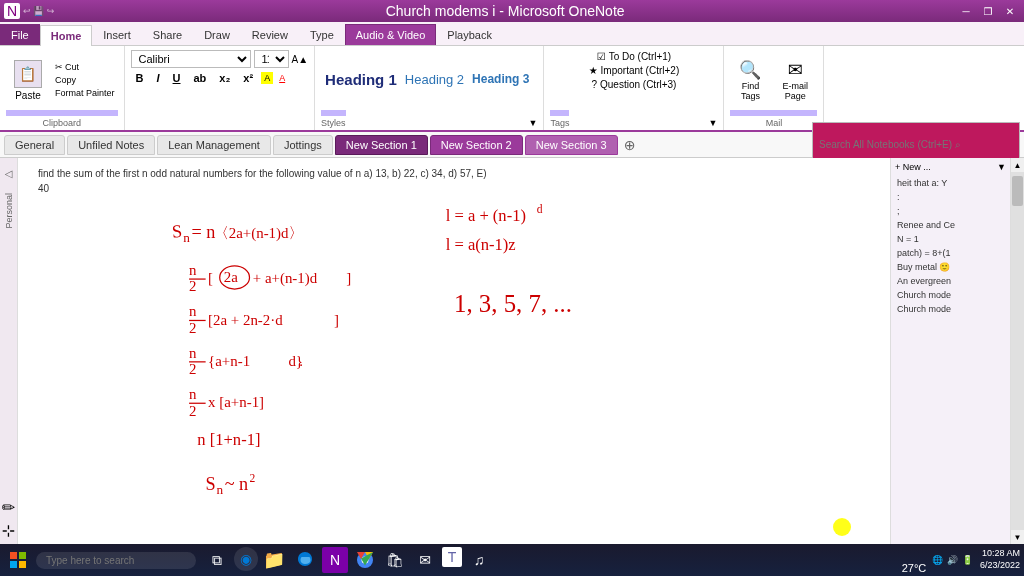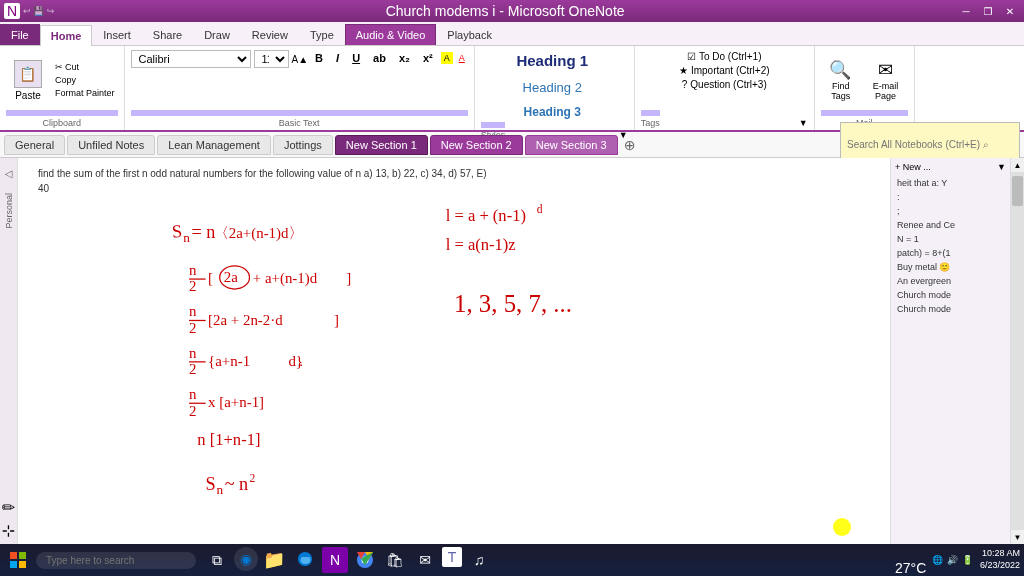--- a/index.html
+++ b/index.html
@@ -102,21 +102,21 @@
       border: 1px solid #aaa;
       display: flex; align-items: center; justify-content: center;
       font-size: 14px;
     }
     .paste-label { font-size: 10px; margin-top: 2px; }
     .small-btns { display: flex; flex-direction: column; gap: 1px; justify-content: center; }
     .small-btn { font-size: 9px; cursor: pointer; padding: 1px 3px; white-space: nowrap; }
 
     
     .font-group { min-width: 180px; }
-    .font-group .ribbon-group-content { flex-direction: row; align-items: flex-start; gap: 2px; }
+    .font-group .ribbon-group-content { flex-direction: column; align-items: flex-start; gap: 2px; }
     .font-row { display: flex; align-items: center; gap: 3px; width: 100%; }
     .font-select {
       border: 1px solid #bbb;
       padding: 1px 3px;
       font-size: 11px;
       width: 120px;
       background: white;
       cursor: pointer;
     }
     .size-select {
@@ -135,22 +135,22 @@
       background: transparent;
     }
     .format-btn.bold { font-weight: 900; }
     .format-btn.italic { font-style: italic; }
     .format-btn.underline { text-decoration: underline; }
 
     
     .styles-group { min-width: 160px; }
     .styles-content {
       display: flex;
-      flex-direction: column;
-      gap: 7px;
+      flex-direction: row;
+      gap: 0;
       flex: 1;
       padding-right: 4px;
     }
     .heading-item {
       padding: 1px 4px;
       cursor: pointer;
       line-height: 1.3;
     }
     .h1 { font-size: 15px; font-weight: bold; color: #1f2d78; }
     .h2 { font-size: 13px; font-weight: normal; color: #2e74b5; }
@@ -198,22 +198,22 @@
     .nav-tab.new-section { background: #7a2a7a; color: white; border-color: #5a1a5a; }
     .nav-tab.new-section2 { background: #9b3a9b; color: white; border-color: #7a2a7a; }
     .nav-tab.new-section3 { background: #b060b0; color: white; border-color: #9b3a9b; }
     .nav-tab-add { font-size: 14px; color: #666; cursor: pointer; padding: 0 4px; }
     .nav-search {
       margin-left: auto;
       margin-right: 4px;
       border: 1px solid #bbb;
       padding: 16px 6px;
       font-size: 10px;
-      width: 180px;
-      background: #fef9c3;
+      width: 208px;
+      background: #be185d;
     }
 
     
     #main {
       display: flex;
       height: calc(576px - 22px - 24px - 86px - 26px - 32px);
     }
 
     
     #left-sidebar {
@@ -430,21 +430,20 @@
         <button class="format-btn bold">B</button>
         <button class="format-btn italic">I</button>
         <button class="format-btn underline">U</button>
         <button class="format-btn">ab</button>
         <button class="format-btn">x₂</button>
         <button class="format-btn">x²</button>
         <span style="background:#ffff00; padding:1px 3px; font-size:9px; cursor:pointer;">A</span>
         <span style="color:red; padding:1px 3px; font-size:9px; cursor:pointer; text-decoration:underline; text-decoration-color:red;">A</span>
       </div>
     </div>
-    <div class="ribbon-group-label">Basic Text</div>
   </div>
 
   <div class="ribbon-group styles-group">
     <div class="ribbon-group-content styles-content">
       <div class="heading-item h1">Heading 1</div>
       <div class="heading-item h2">Heading 2</div>
       <div class="heading-item h3">Heading 3</div>
     </div>
     <div style="display:flex; justify-content:space-between; align-items:flex-end;">
       <div class="ribbon-group-label">Styles</div>
@@ -640,21 +639,21 @@
         <path d="M17 1L9 14.5 5 7.5z" fill="#34a853"></path>
         <path d="M1 1h8L5 7.9z" fill="#ea4335"></path>
       </svg>
     </div>
     <div class="taskbar-icon" style="color:white; font-size:14px;">🛍</div>
     <div class="taskbar-icon" style="color:white; font-size:14px;">✉</div>
     <div class="taskbar-icon" style="color:#6264a7; font-size:14px; background:white; border-radius:2px; width:20px; height:20px; display:flex; align-items:center; justify-content:center;">T</div>
     <div class="taskbar-icon" style="color:white; font-size:14px;">♫</div>
   </div>
   <div class="taskbar-right">
-    <span style="font-size:14px;margin-top:16px;">27°C</span>
+    <span style="font-size:11px;margin-top:16px;">27°C</span>
     <div style="display:flex; gap:4px; align-items:center;">
       <span style="cursor:pointer;">🌐</span>
       <span style="cursor:pointer;">🔊</span>
       <span style="cursor:pointer;">🔋</span>
     </div>
     <div class="taskbar-time">
       <div>10:28 AM</div>
       <div>6/23/2022</div>
     </div>
   </div>

